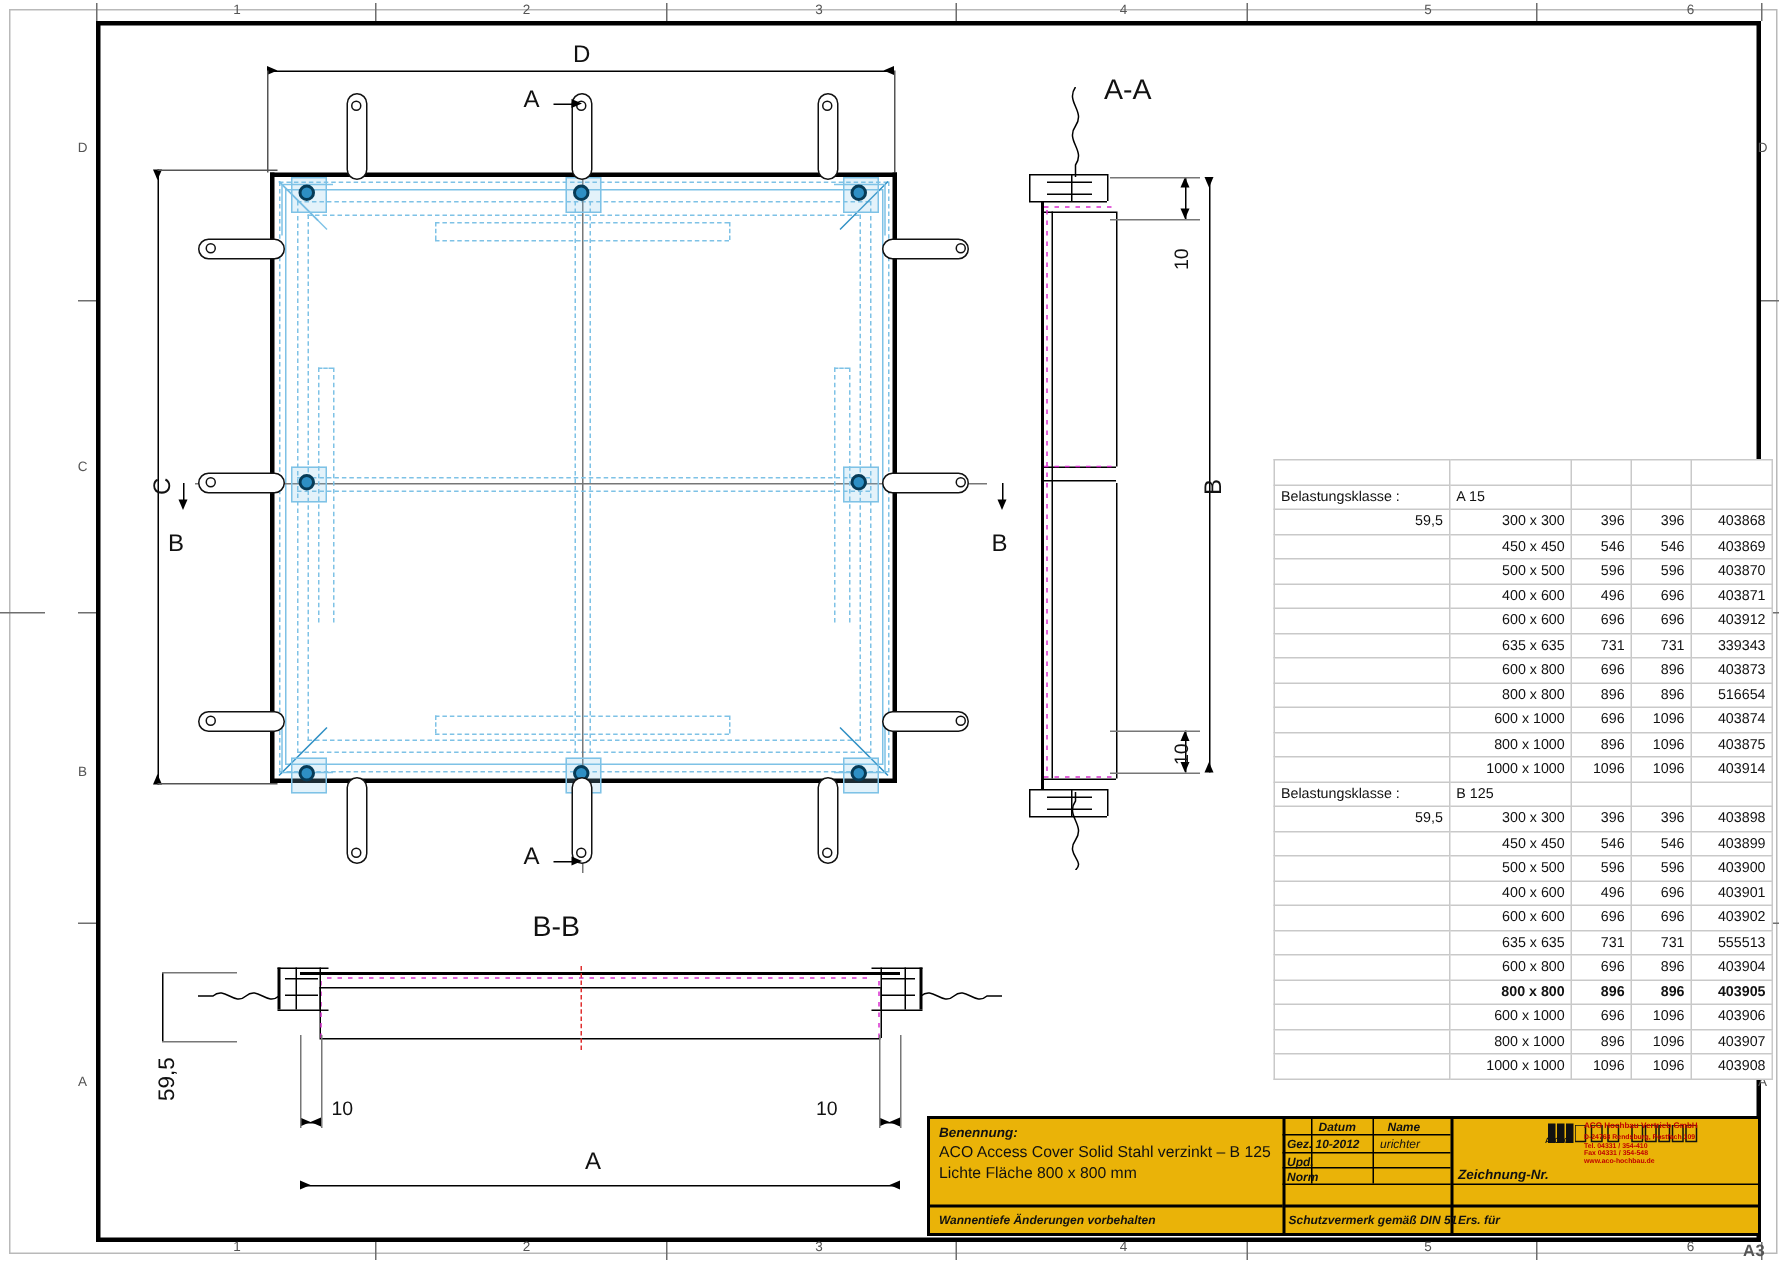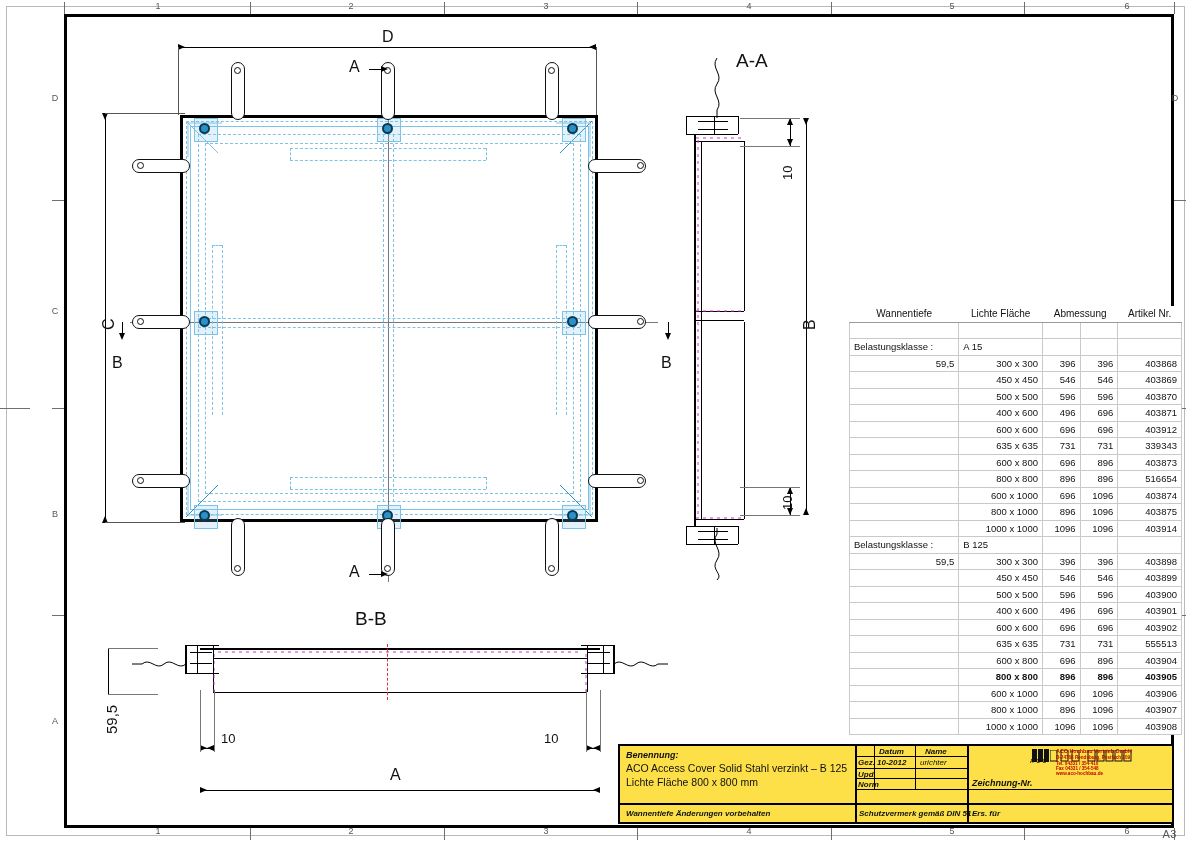--- a/index.html
+++ b/index.html
@@ -10,21 +10,21 @@
   .frame-outer{position:absolute;left:6px;top:6px;width:1179px;height:830px;border:1px solid #b9b9b9;box-sizing:border-box;}
   .frame-inner{position:absolute;left:64px;top:14px;width:1110px;height:814px;border:3px solid #000;box-sizing:border-box;}
 
   .zone-num{position:absolute;top:1px;font-size:9px;color:#555;text-align:center;width:20px;}
   .zone-let{position:absolute;left:48px;font-size:9px;color:#555;text-align:center;width:14px;}
   .zone-let.right{left:1168px;}
   .zone-num.bottom{top:826px;}
   .tick-v{position:absolute;width:1px;background:#6f6f6f;}
   .tick-h{position:absolute;height:1px;background:#6f6f6f;}
 
-  .a3{position:absolute;right:14px;bottom:2px;font-size:11px;color:#555;letter-spacing:.5px;}
+  .a3{position:absolute;right:14px;bottom:2px;font-size:11px;color:#555;letter-spacing:.5px;font-weight:bold;}
 
   
   .ln{position:absolute;background:#000;}
   .h1{height:1px;}
   .v1{width:1px;}
   .h2{height:2px;}
   .v2{width:2px;}
   .h3{height:3px;}
   .v3{width:3px;}
   .bluel{background:#7ec2e6;}
@@ -53,21 +53,21 @@
   #spec-table{position:absolute;left:849px;top:306px;width:333px;border-collapse:collapse;
               font-size:9.5px;color:#111;background:#fff;}
   #spec-table td{border:1px solid #c9c9c9;height:15.5px;padding:0 4px;text-align:right;
                  white-space:nowrap;font-family:"Liberation Sans",sans-serif;}
   #spec-table td.hdr{text-align:center;border-top:none;border-left:none;border-right:none;
                      border-bottom:1px solid #9a9a9a;font-size:10px;}
   #spec-table td.cls{text-align:left;}
   #spec-table tr.bold td{font-weight:bold;}
 
   
-  #titleblock{position:absolute;left:618px;top:744px;width:556px;height:80px;border:2px solid #000;box-sizing:border-box;background:#fde047;}
+  #titleblock{position:absolute;left:618px;top:744px;width:556px;height:80px;border:2px solid #000;box-sizing:border-box;background:#eab308;}
   .tb-line{position:absolute;background:#000;}
   .tb-t{position:absolute;font-size:8px;color:#111;font-style:italic;font-weight:bold;}
   .tb-b{position:absolute;font-size:10.5px;color:#111;}
   .tiny{position:absolute;font-size:4.6px;color:#c00000;font-weight:bold;line-height:1.45;white-space:nowrap;}
   .acoLogo{position:absolute;display:flex;align-items:flex-end;}
   .acoLogo .bar{width:5px;background:#111;margin-right:1px;}
   .acoblock{position:absolute;font-size:5px;font-weight:bold;color:#111;letter-spacing:2.6px;}
 </style>
 </head>
 <body>
@@ -379,26 +379,20 @@
   <div class="lbl-sm" style="left:544px;top:731px;font-size:13px;">10</div>
 
   <div class="ln h1" style="left:200px;top:790px;width:400px;"></div>
   <div class="arrowR" style="left:200px;top:787px;"></div>
   <div class="arrowL" style="left:593px;top:787px;"></div>
   <div class="lbl" style="left:390px;top:766px;">A</div>
 
   <table id="spec-table">
     <tbody id="spec-body">
         <tr>
-          <td class="hdr">Wannentiefe</td>
-          <td class="hdr">Lichte Fläche</td>
-          <td class="hdr" colspan="2">Abmessung</td>
-          <td class="hdr">Artikel Nr.</td>
-        </tr>
-        <tr>
           <td></td>
           <td></td>
           <td></td>
           <td></td>
           <td></td>
         </tr>
         <tr>
           <td class="cls">Belastungsklasse :</td>
           <td class="cls">A 15</td>
           <td></td>

